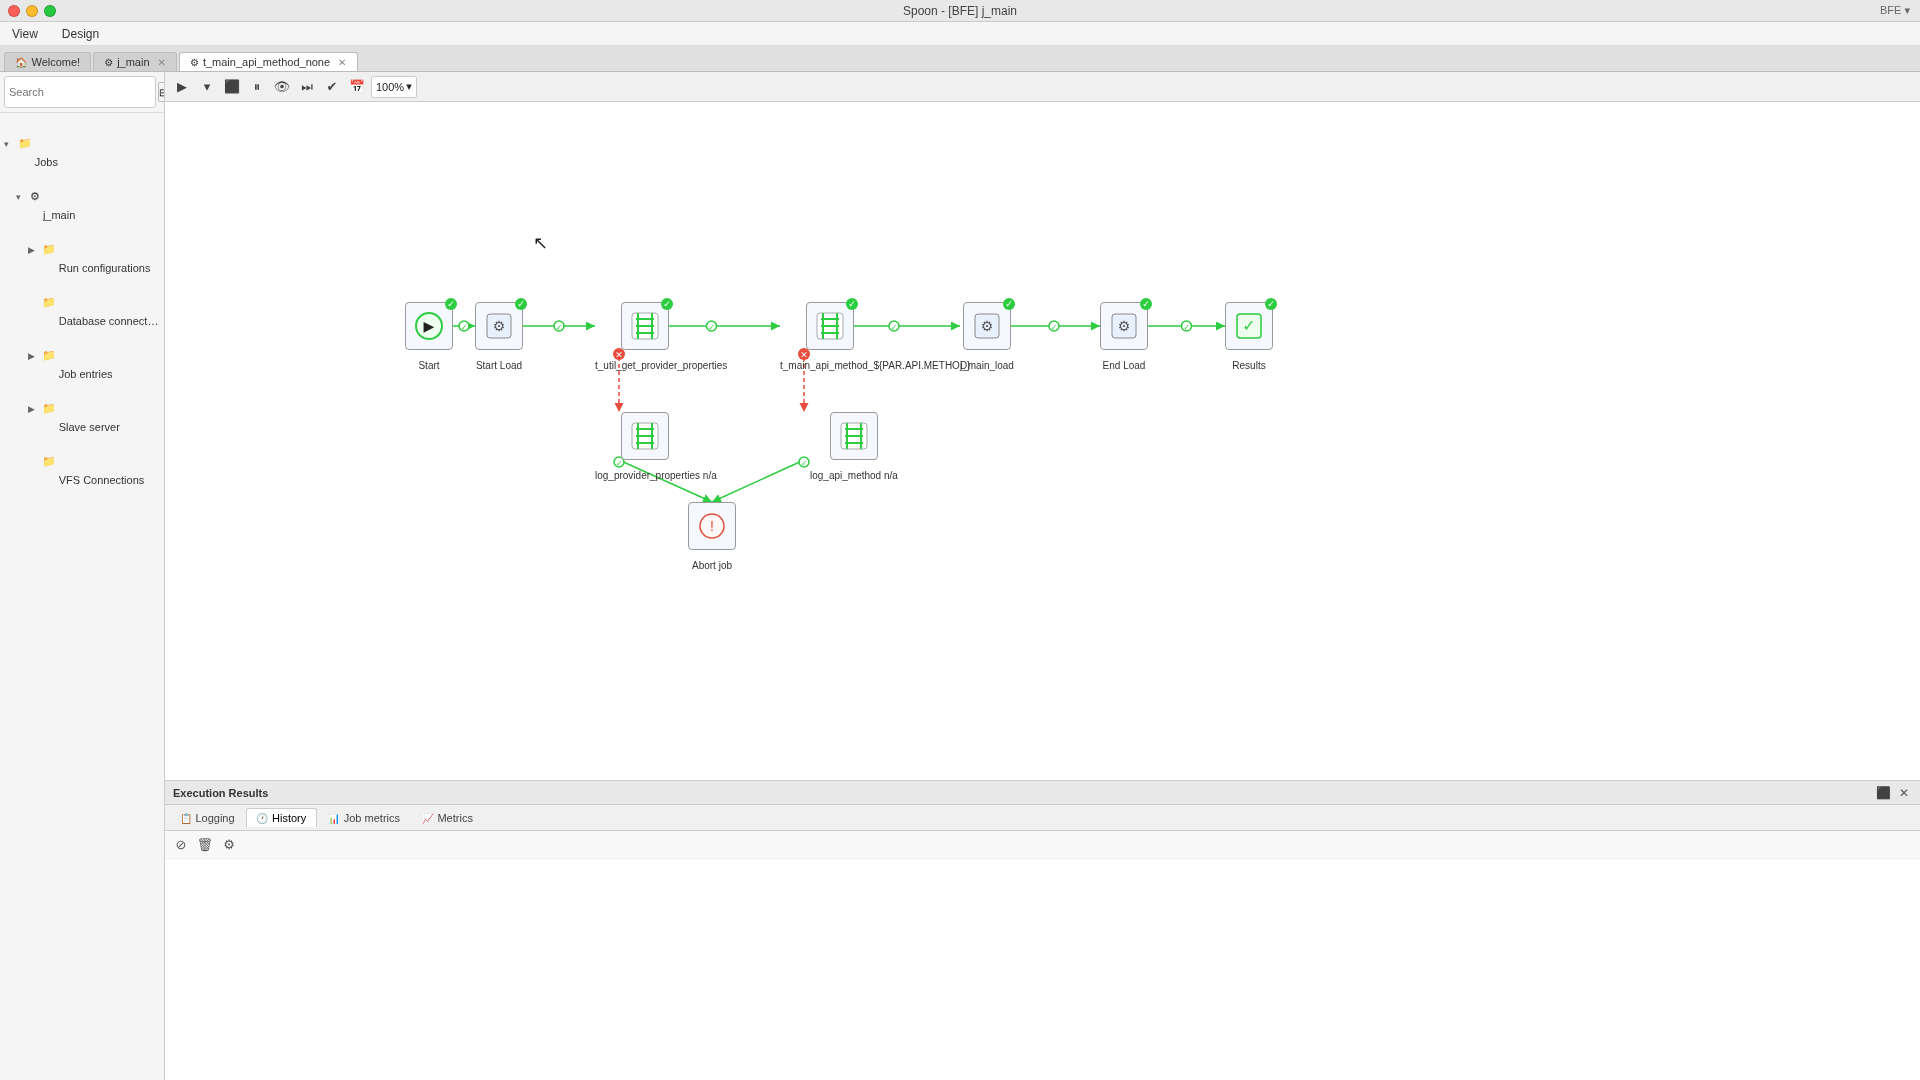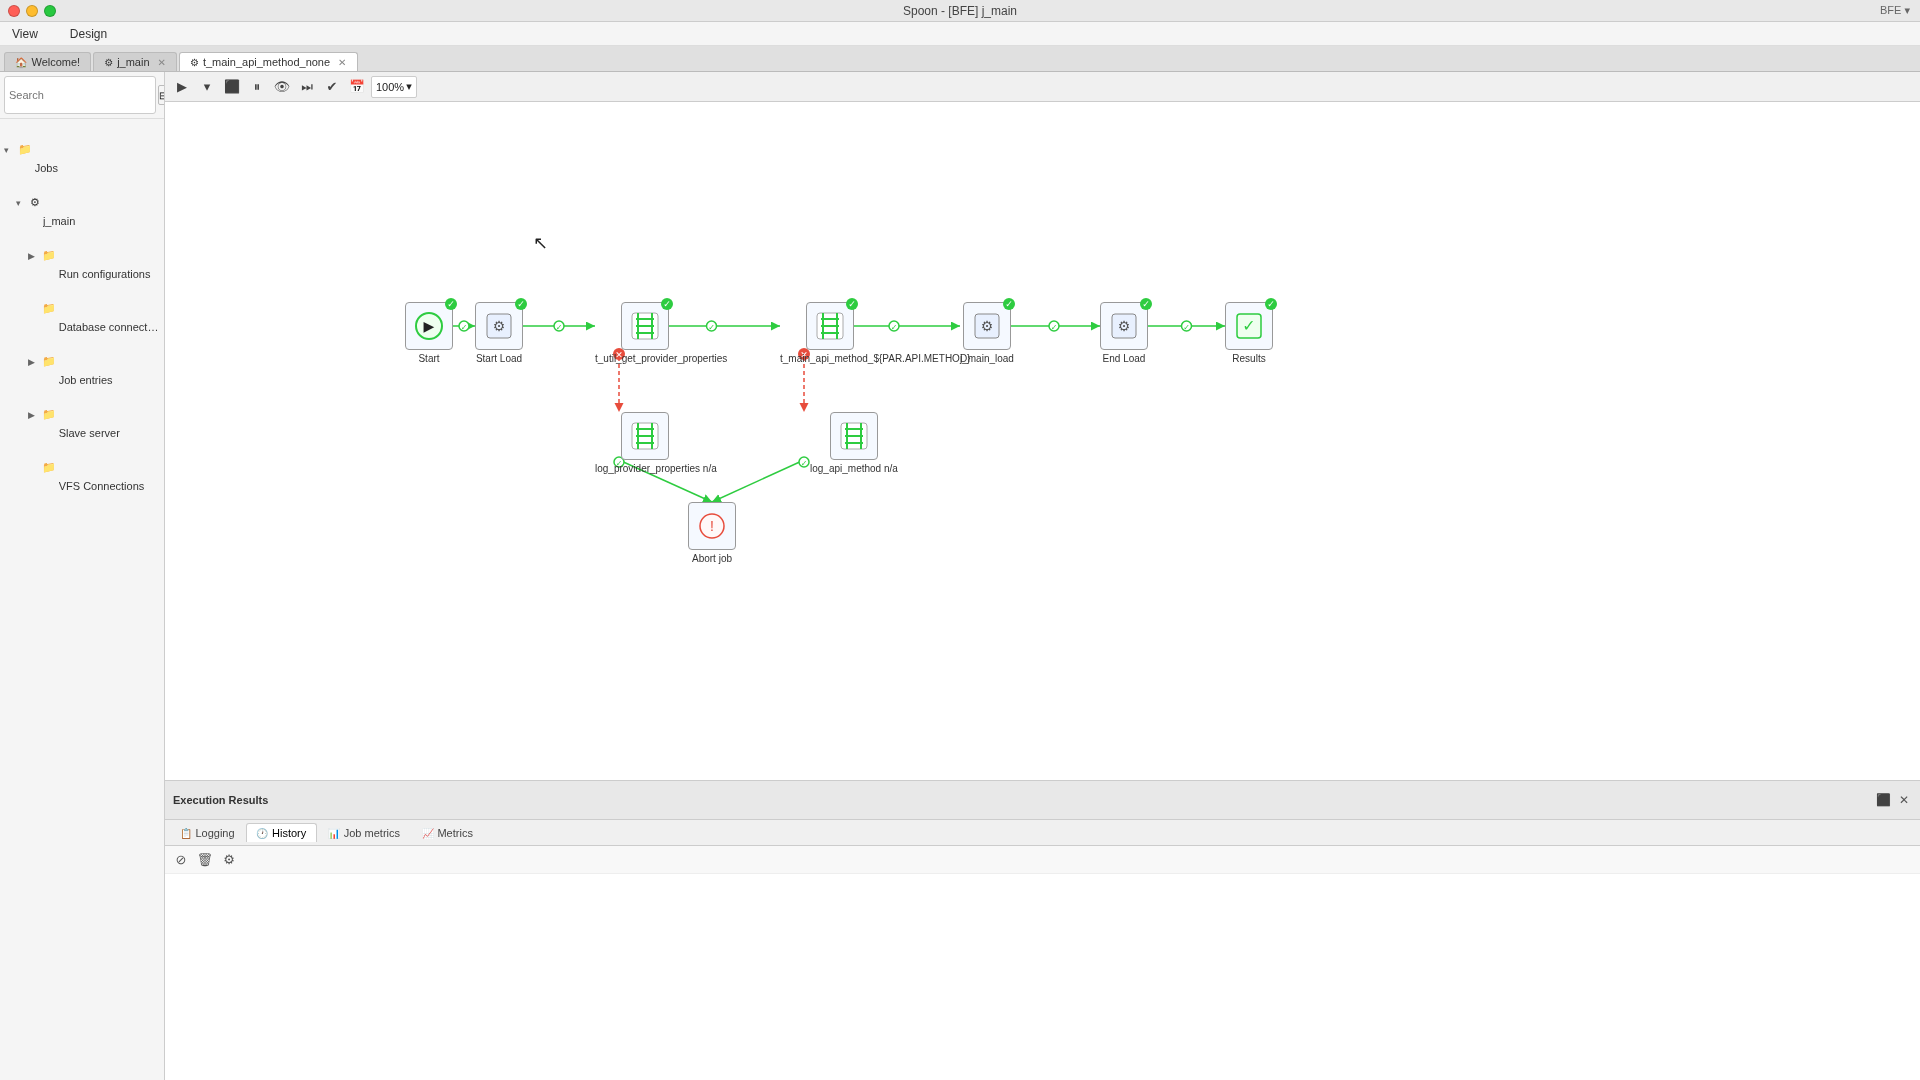--- a/index.html
+++ b/index.html
@@ -9,76 +9,76 @@
     #titlebar { background: #e8e8e8; height: 22px; display: flex; align-items: center; justify-content: center; border-bottom: 1px solid #ccc; position: relative; }
     #titlebar .title { font-size: 12px; color: #444; }
     #titlebar .window-controls { position: absolute; left: 8px; display: flex; gap: 6px; align-items: center; }
     .win-btn { width: 12px; height: 12px; border-radius: 50%; border: 1px solid rgba(0,0,0,0.2); display: inline-block; cursor: pointer; }
     .win-close { background: #ff5f57; }
     .win-min { background: #febc2e; }
     .win-max { background: #28c840; }
     #titlebar .bfe-label { position: absolute; right: 10px; font-size: 11px; color: #666; }
 
     
-    #menubar { background: #f5f5f5; height: 24px; display: flex; align-items: center; padding: 0 8px; border-bottom: 1px solid #ddd; gap: 24px; }
+    #menubar { background: #f5f5f5; height: 24px; display: flex; align-items: center; padding: 0 8px; border-bottom: 1px solid #ddd; gap: 16px; }
     .menu-item { font-size: 12px; color: #333; cursor: pointer; padding: 2px 4px; }
 
     
     #main-layout { display: flex; flex-direction: column; height: calc(1080px - 22px - 24px); }
 
     
     #tabs-row { background: #e0e0e0; height: 26px; display: flex; align-items: flex-end; padding: 0 4px; border-bottom: 1px solid #bbb; }
     .tab { display: flex; align-items: center; gap: 4px; padding: 3px 10px; background: #d0d0d0; border: 1px solid #bbb; border-bottom: none; border-radius: 3px 3px 0 0; font-size: 11px; cursor: pointer; color: #333; margin-right: 2px; }
     .tab.active { background: #fff; }
     .tab .tab-icon { font-size: 10px; }
     .tab .tab-close { font-size: 10px; color: #888; margin-left: 4px; }
 
     
     #content-area { display: flex; flex: 1; overflow: hidden; }
 
     
     #sidebar { width: 165px; background: #f5f5f5; border-right: 1px solid #ccc; display: flex; flex-direction: column; overflow: hidden; }
     #sidebar-toolbar { display: flex; align-items: center; padding: 4px; gap: 2px; border-bottom: 1px solid #ddd; }
-    #search-box { flex: 1; height: 38px; border: 1px solid #ccc; border-radius: 3px; padding: 0 4px; font-size: 11px; background: #fff; }
+    #search-box { flex: 1; height: 32px; border: 1px solid #ccc; border-radius: 3px; padding: 0 4px; font-size: 11px; background: #fff; }
     #sidebar-btn1, #sidebar-btn2 { width: 20px; height: 20px; background: none; border: 1px solid #bbb; border-radius: 2px; cursor: pointer; font-size: 10px; display: flex; align-items: center; justify-content: center; }
     #sidebar-tree { flex: 1; overflow-y: auto; padding: 4px 0; }
     .tree-node { display: flex; align-items: center; padding: 2px 4px; cursor: pointer; font-size: 11px; color: #333; }
     .tree-node .expander { width: 14px; font-size: 9px; color: #666; flex-shrink: 0; }
     .tree-node .node-icon { font-size: 11px; margin-right: 3px; flex-shrink: 0; }
     .tree-node .node-label { flex: 1; white-space: nowrap; overflow: hidden; text-overflow: ellipsis; margin-top: 37px; }
     .tree-indent-1 { padding-left: 16px; }
     .tree-indent-2 { padding-left: 28px; }
 
     
     #canvas-area { flex: 1; display: flex; flex-direction: column; overflow: hidden; }
     #canvas-toolbar { height: 30px; background: #f0f0f0; border-bottom: 1px solid #ccc; display: flex; align-items: center; padding: 0 6px; gap: 3px; }
     .canvas-btn { width: 22px; height: 22px; background: none; border: 1px solid transparent; border-radius: 2px; cursor: pointer; display: flex; align-items: center; justify-content: center; font-size: 13px; color: #444; }
     .zoom-control { display: flex; align-items: center; border: 1px solid #ccc; border-radius: 2px; background: #fff; height: 22px; padding: 0 4px; font-size: 11px; gap: 2px; cursor: pointer; }
 
     
     #canvas { flex: 1; background: #fff; position: relative; overflow: hidden; }
 
     
     #bottom-panel { height: 300px; background: #f8f8f8; border-top: 1px solid #ccc; display: flex; flex-direction: column; }
-    #exec-results-header { height: 39px; background: #e8e8e8; border-bottom: 1px solid #ccc; display: flex; align-items: center; padding: 0 8px; justify-content: space-between; }
+    #exec-results-header { height: 24px; background: #e8e8e8; border-bottom: 1px solid #ccc; display: flex; align-items: center; padding: 0 8px; justify-content: space-between; }
     #exec-results-title { font-size: 11px; font-weight: bold; color: #333; }
     #exec-results-actions { display: flex; gap: 4px; }
     .exec-action-btn { width: 16px; height: 16px; cursor: pointer; font-size: 12px; color: #555; display: flex; align-items: center; justify-content: center; }
     #exec-tabs { display: flex; align-items: center; height: 26px; background: #f0f0f0; border-bottom: 1px solid #ccc; padding: 0 4px; }
     .exec-tab { display: flex; align-items: center; gap: 3px; padding: 3px 10px; font-size: 11px; cursor: pointer; color: #444; border: 1px solid transparent; border-bottom: none; border-radius: 3px 3px 0 0; }
     .exec-tab.active { background: #fff; border-color: #ccc; color: #000; }
     .exec-tab .tab-icon { font-size: 10px; }
     #exec-toolbar { height: 28px; background: #f8f8f8; border-bottom: 1px solid #eee; display: flex; align-items: center; padding: 0 6px; gap: 4px; }
     .exec-tool-btn { width: 20px; height: 20px; background: none; border: none; cursor: pointer; font-size: 13px; color: #555; display: flex; align-items: center; justify-content: center; }
     #exec-content { flex: 1; background: #fff; overflow: auto; }
 
     
     .wf-node { position: absolute; display: flex; flex-direction: column; align-items: center; cursor: pointer; }
     .wf-node-box { width: 48px; height: 48px; border: 1px solid #999; border-radius: 4px; background: #f5f9ff; display: flex; align-items: center; justify-content: center; position: relative; }
-    .wf-node-label { font-size: 10px; color: #333; text-align: center; margin-top: 3px; max-width: 100px; white-space: nowrap; }
+    .wf-node-label { font-size: 10px; color: #333; text-align: center; margin-top: 10px; max-width: 100px; white-space: nowrap; }
     .node-badge { position: absolute; top: -5px; right: -5px; width: 12px; height: 12px; border-radius: 50%; display: flex; align-items: center; justify-content: center; font-size: 9px; color: white; }
     .badge-green { background: #2ecc40; }
 
     
     .wf-canvas-svg { position: absolute; top: 0; left: 0; width: 100%; height: 100%; pointer-events: none; }
 
     
     #cursor { position: absolute; width: 0; height: 0; pointer-events: none; }
   </style>
 </head>

